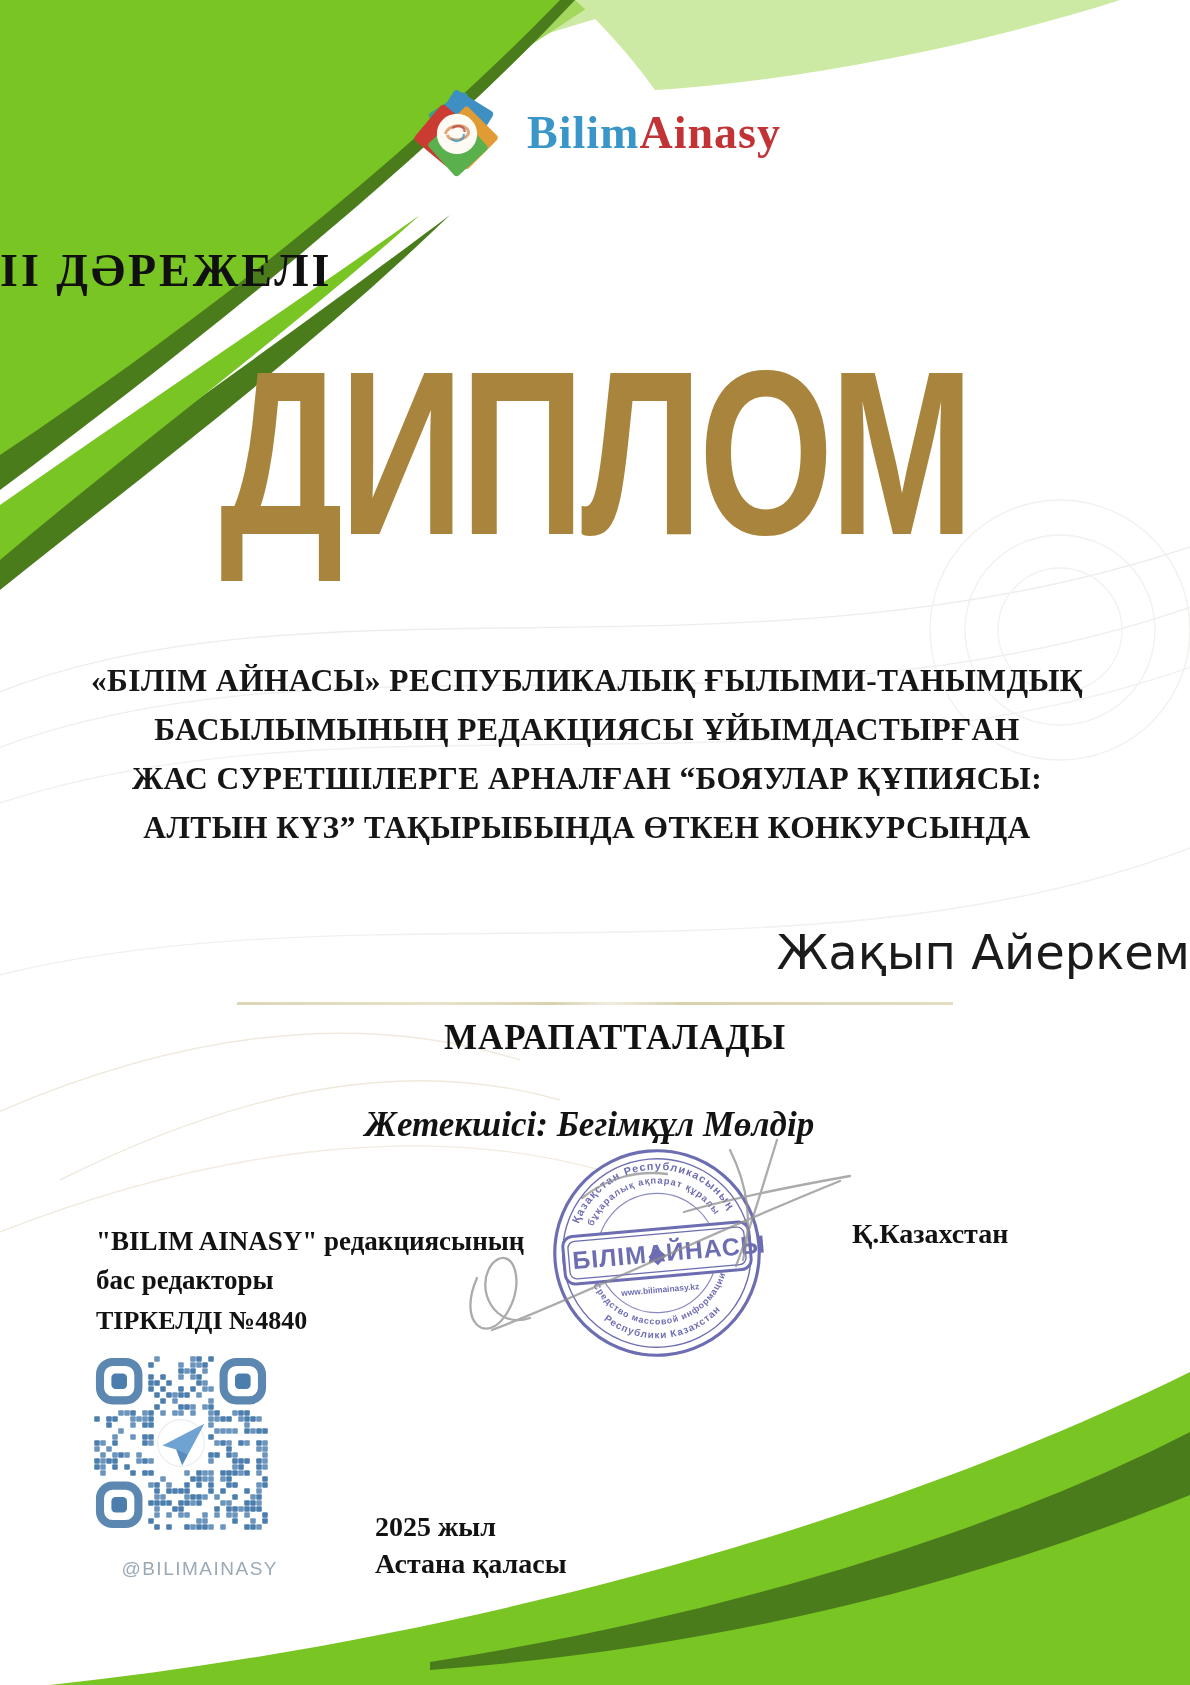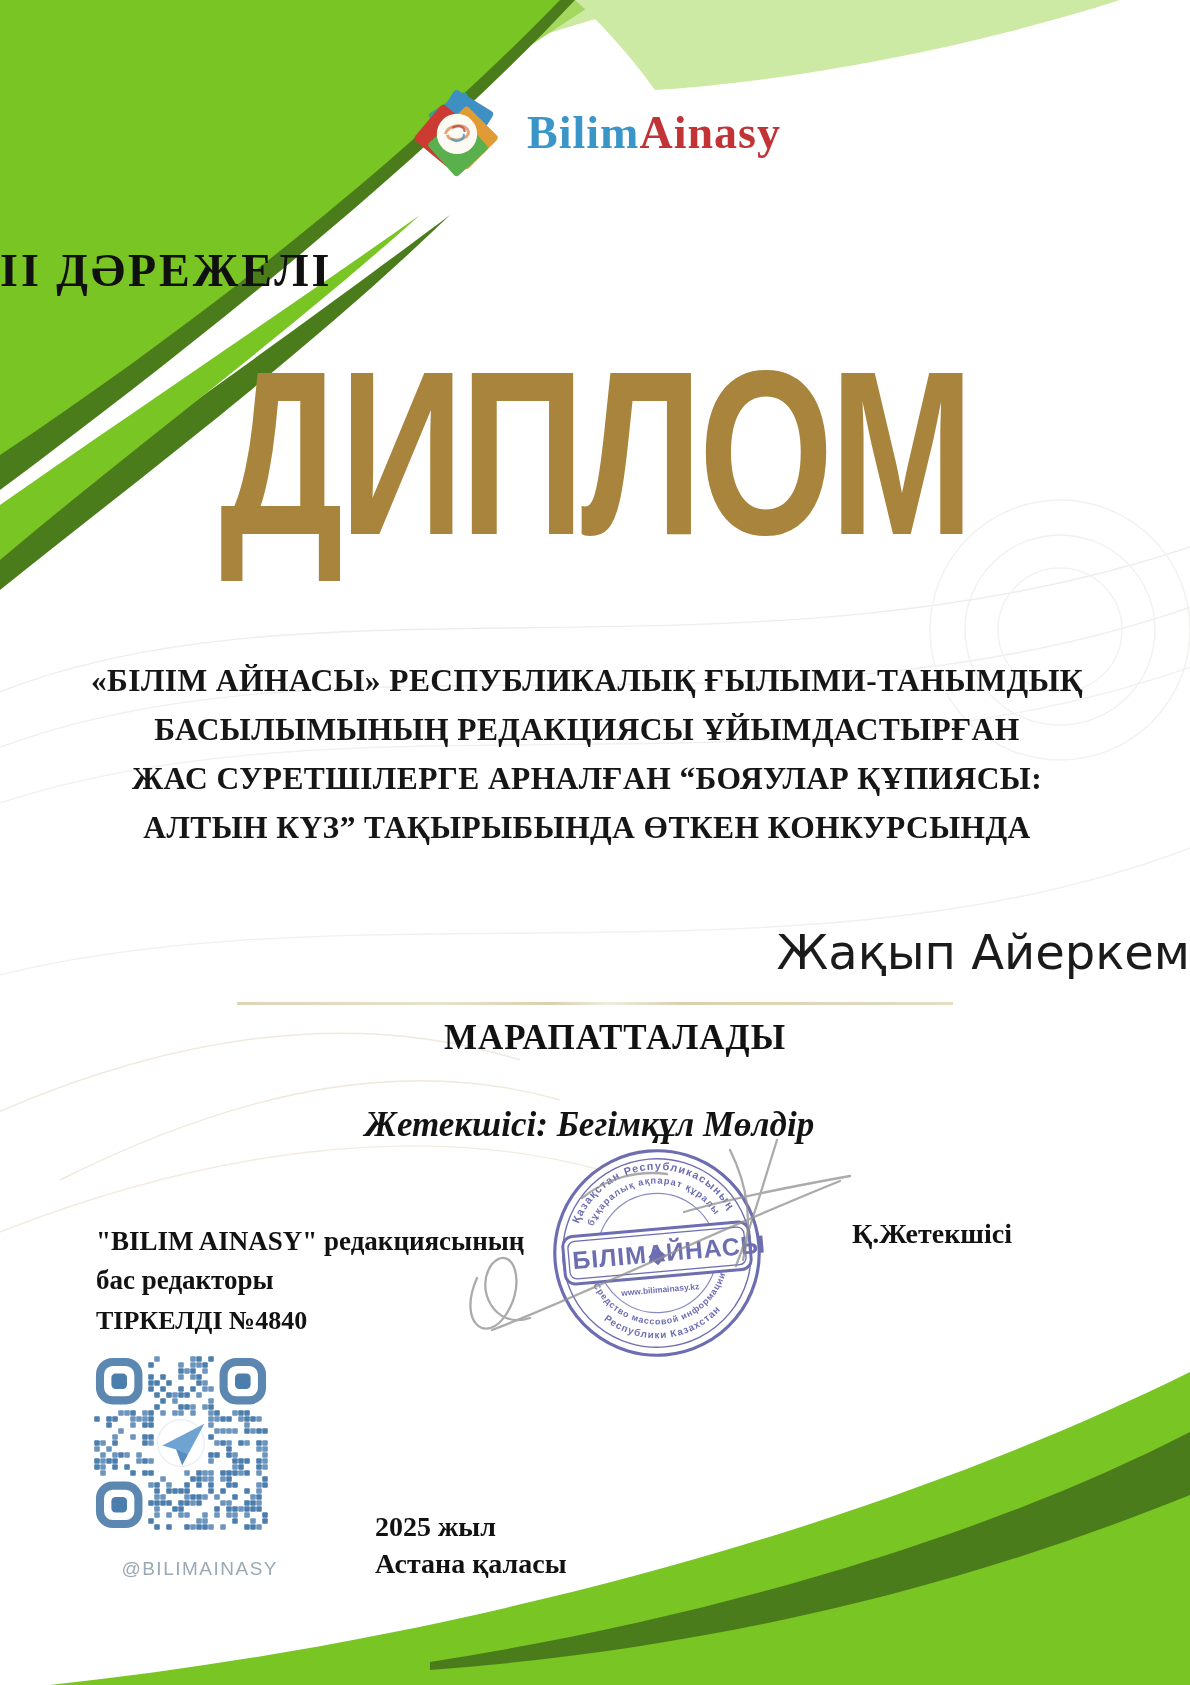--- a/index.html
+++ b/index.html
@@ -144,21 +144,21 @@
     <g fill="none" stroke="#8f8f8f" stroke-width="2.3" stroke-linecap="round" opacity=".75">
       <path d="M45,200 C25,245 55,268 75,235 C95,203 80,165 60,186 C42,210 62,252 98,240"></path>
       <path d="M60,252 C150,218 262,162 408,103"></path>
       <path d="M298,72 C314,104 322,140 311,182"></path>
       <path d="M345,62 C330,110 318,152 304,188"></path>
       <path d="M252,134 C300,120 362,108 418,98"></path>
       <path d="M150,120 C175,100 205,92 235,96"></path>
     </g>
   </svg>
 
-  <div class="layer signatory">Қ.Жетекшісі</div>
+  <div class="layer signatory">Қ.Казахстан</div>
 
   <svg class="layer qr-wrap" viewBox="0 0 29 29" aria-hidden="false">
     <rect x="0" y="0" width="29" height="29" fill="#ffffff"></rect>
     <g id="qr-modules">
         <rect x="10.04" y="0.04" width="0.92" height="0.92" rx="0.18" fill="#6b95bd"></rect>
         <rect x="16.04" y="0.04" width="0.92" height="0.92" rx="0.18" fill="#6b95bd"></rect>
         <rect x="17.04" y="0.04" width="0.92" height="0.92" rx="0.18" fill="#4b7dad"></rect>
         <rect x="19.04" y="0.04" width="0.92" height="0.92" rx="0.18" fill="#4b7dad"></rect>
         <rect x="9.04" y="1.04" width="0.92" height="0.92" rx="0.18" fill="#4b7dad"></rect>
         <rect x="14.04" y="1.04" width="0.92" height="0.92" rx="0.18" fill="#6b95bd"></rect>

